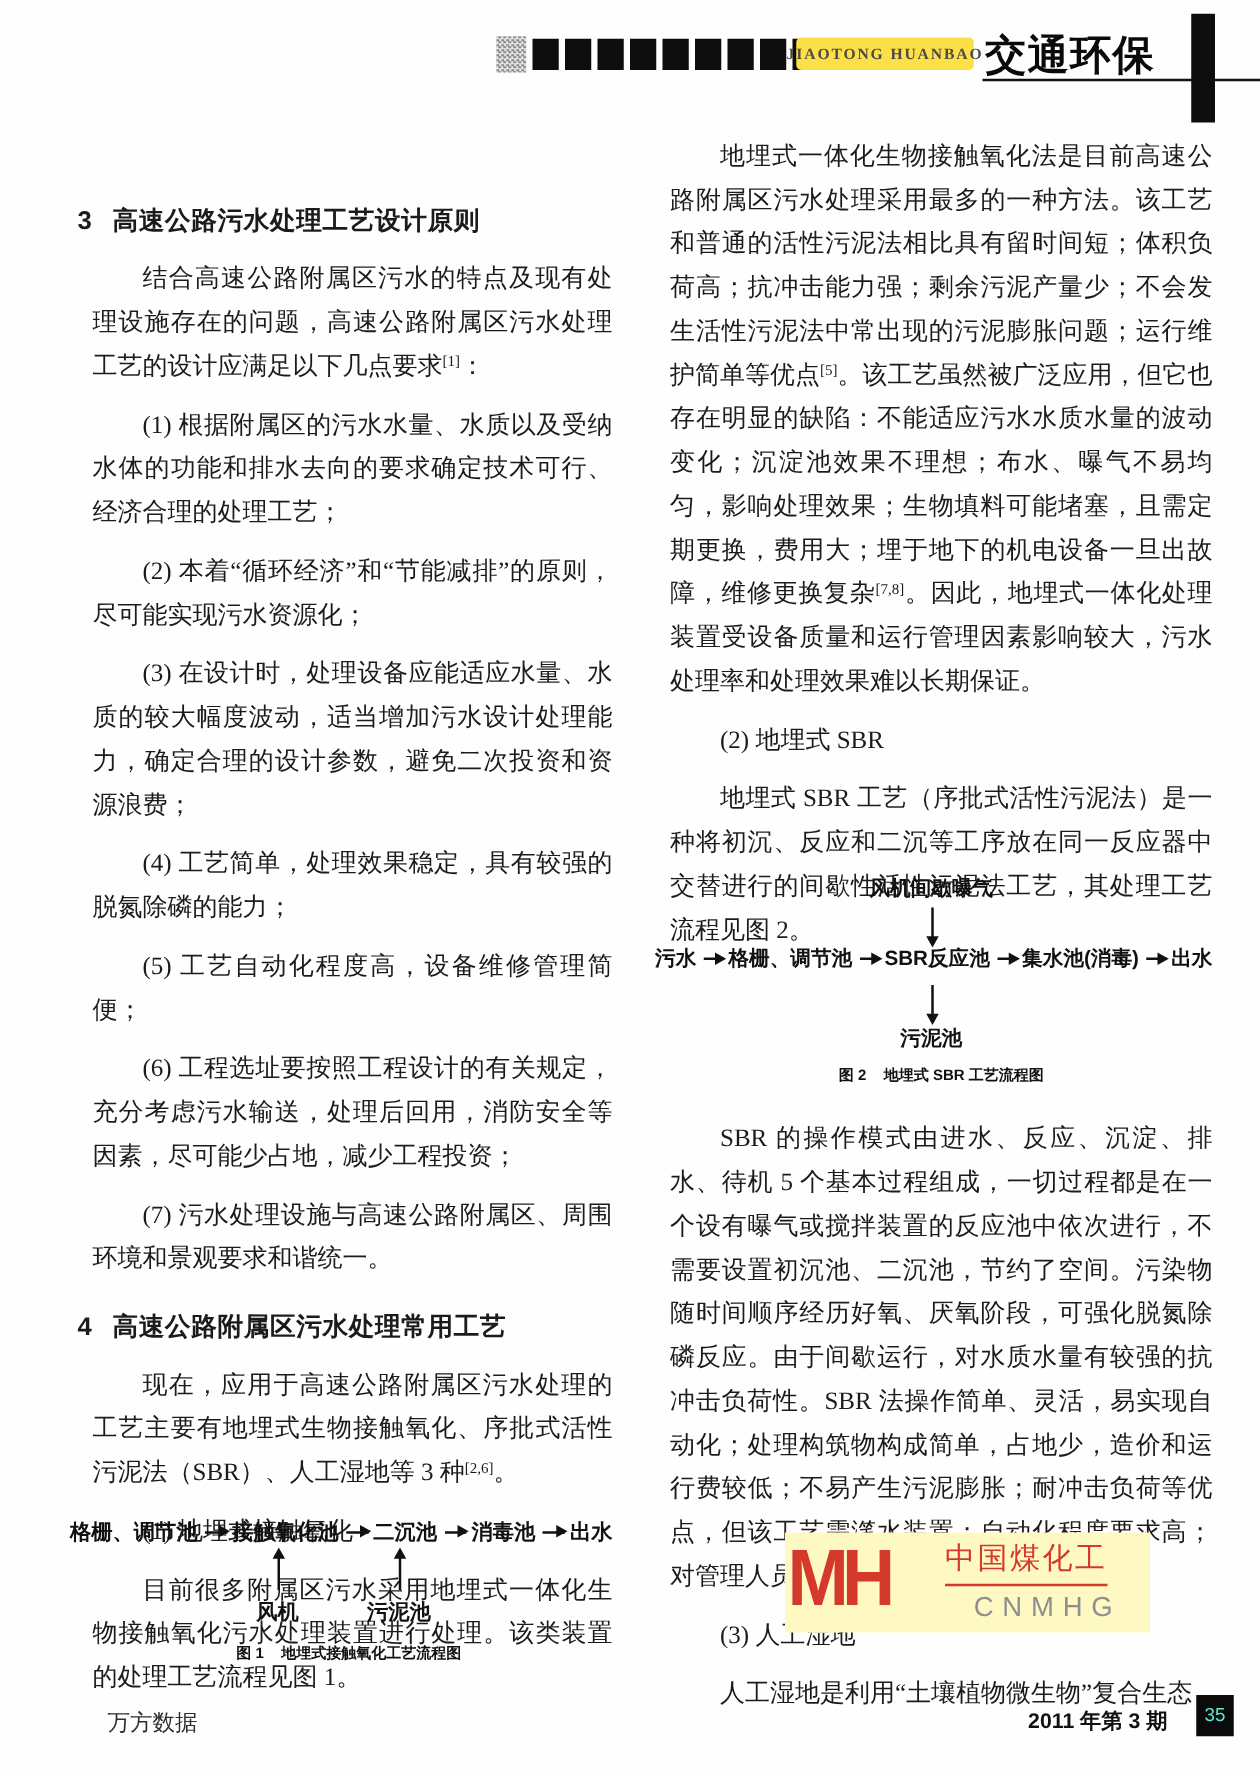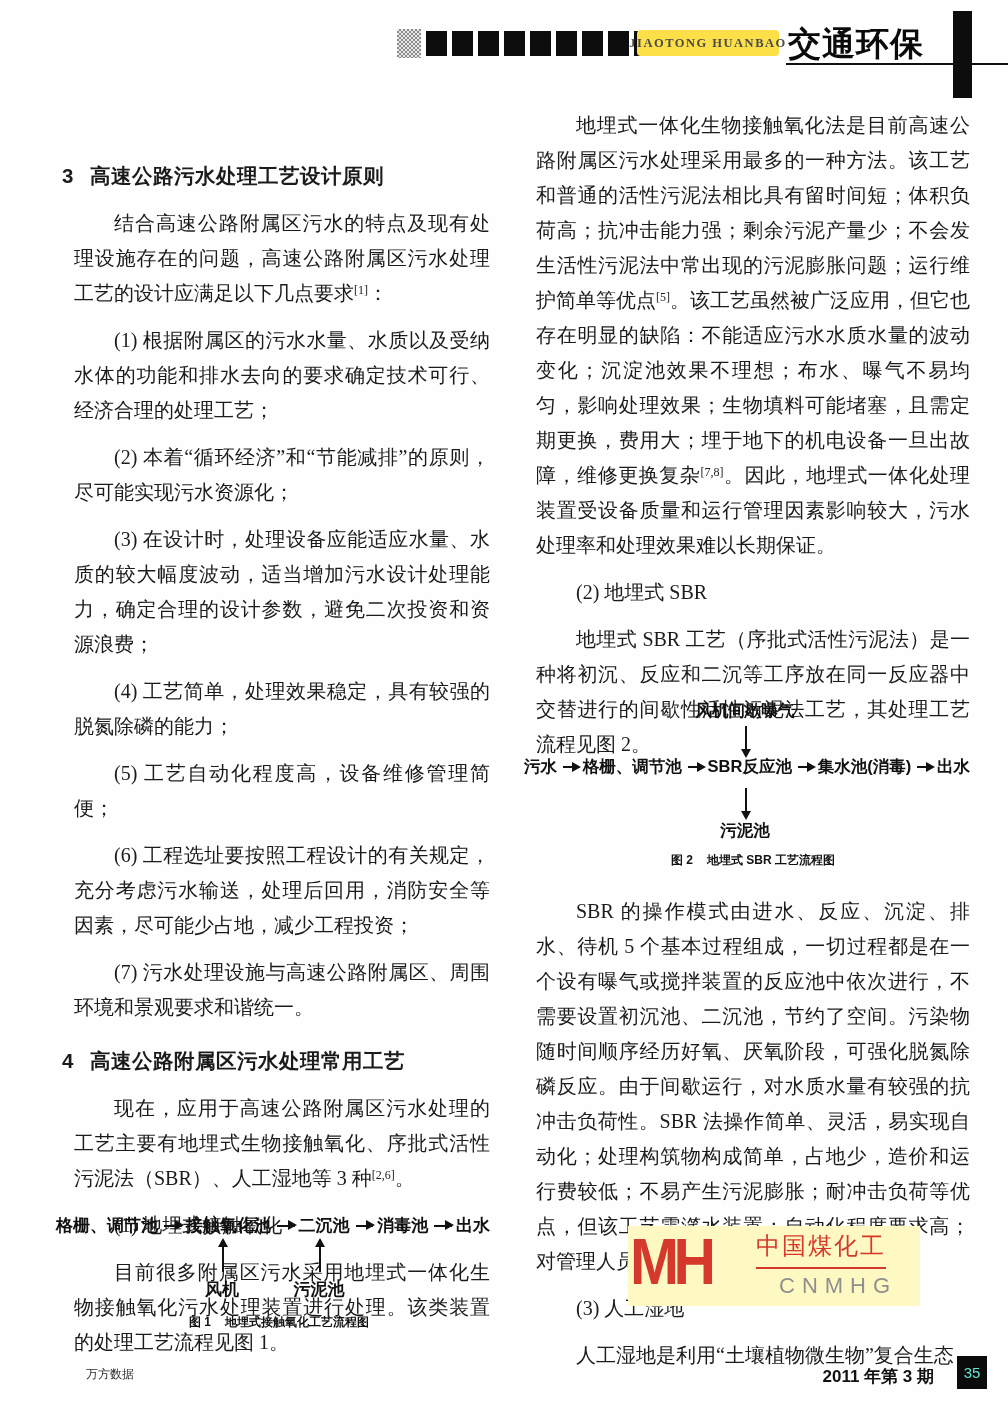--- a/index.html
+++ b/index.html
@@ -68,21 +68,21 @@
   #watermark{position:absolute;left:628px;top:1226px;width:292px;height:80px;background:#fef9c3;
     z-index:5;font-family:"Liberation Sans",sans-serif;}
   .wm-logo{position:absolute;left:2px;top:-4px;font-weight:900;font-size:64px;line-height:80px;
     color:#d5392c;letter-spacing:-6px;transform:scaleX(.92);transform-origin:left;}
   .wm-brand{position:absolute;left:128px;top:4px;font-size:24px;color:#d5392c;letter-spacing:2px;
     border-bottom:2.5px solid #d5392c;padding-bottom:5px;white-space:nowrap;}
   .wm-sub{position:absolute;left:131px;top:47px;font-size:22px;color:#8f8f8f;letter-spacing:7px;margin-left:20px;}
 
   
   #footer-left{position:absolute;left:86px;top:1366px;font-family:Liberation Mono, monospace;
-    font-size:12px;color:#2e2e2e;}
+    font-size:18px;color:#2e2e2e;}
   #footer-right{position:absolute;right:74px;top:1365px;font-family:"Liberation Sans",sans-serif;
     font-weight:700;font-size:17px;color:#111;white-space:nowrap;}
   #page-num{position:absolute;left:957px;top:1356px;width:30px;height:33px;background:#0b0b0b;
     color:#5eead4;display:flex;align-items:center;justify-content:center;
     font-family:"Liberation Sans",sans-serif;font-size:15px;}
 </style>
 </head>
 <body>
 
 <div class="hdr-squares">

